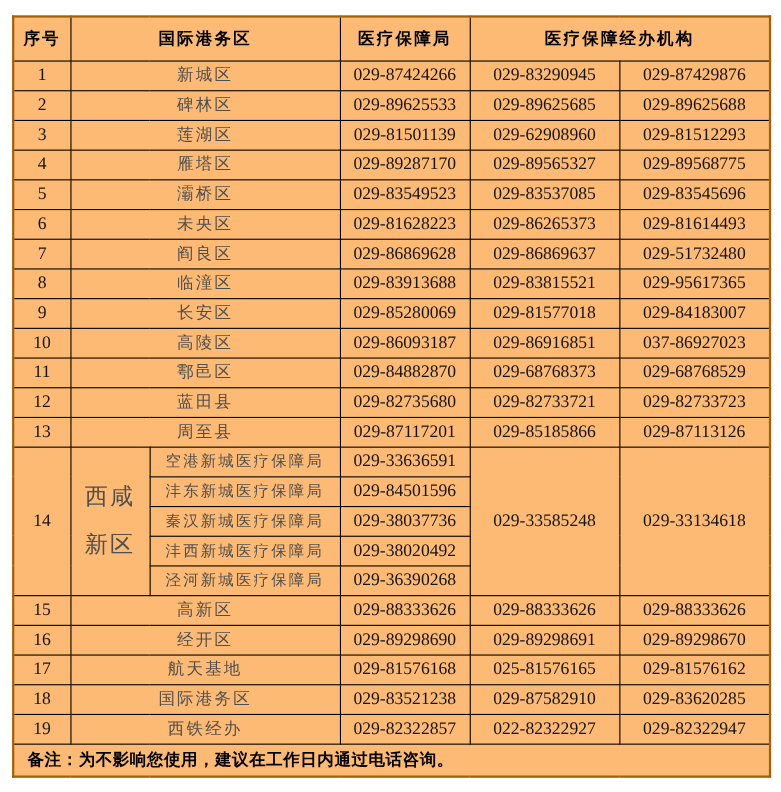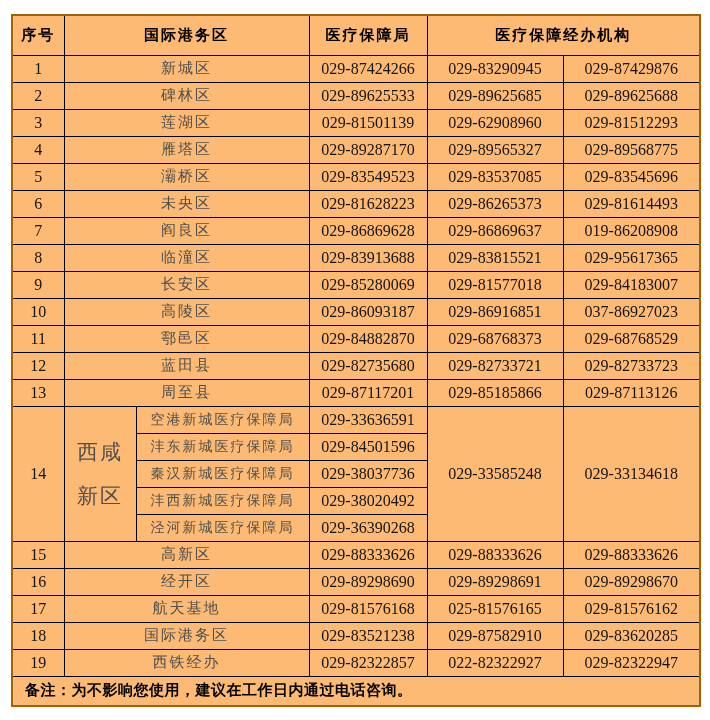--- a/index.html
+++ b/index.html
@@ -136,21 +136,21 @@
       <td class="dist" colspan="2">未央区</td>
       <td class="num">029-81628223</td>
       <td class="num">029-86265373</td>
       <td class="num">029-81614493</td>
     </tr>
     <tr class="data-row">
       <td class="num">7</td>
       <td class="dist" colspan="2">阎良区</td>
       <td class="num">029-86869628</td>
       <td class="num">029-86869637</td>
-      <td class="num">019-86208908</td>
+      <td class="num">029-51732480</td>
     </tr>
     <tr class="data-row">
       <td class="num">8</td>
       <td class="dist" colspan="2">临潼区</td>
       <td class="num">029-83913688</td>
       <td class="num">029-83815521</td>
       <td class="num">029-95617365</td>
     </tr>
     <tr class="data-row">
       <td class="num">9</td>

